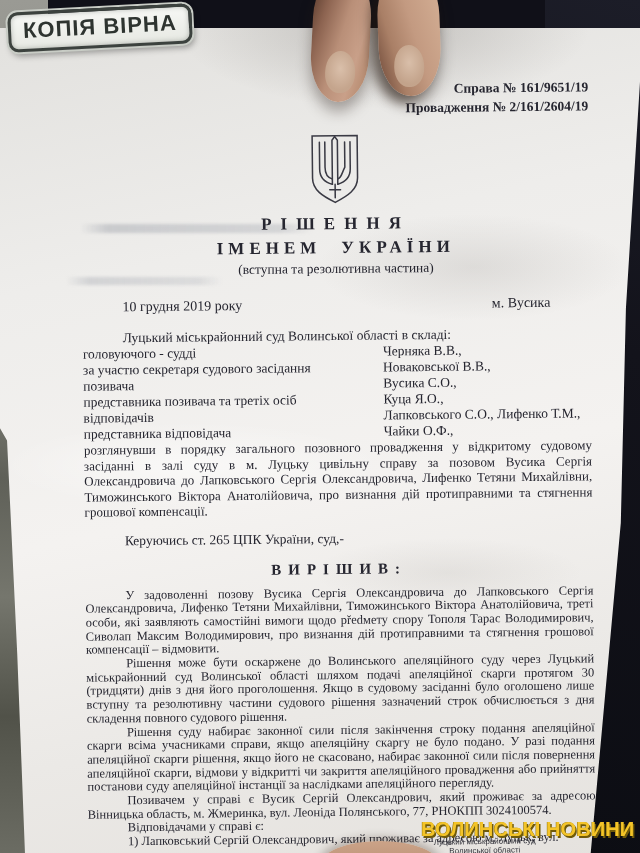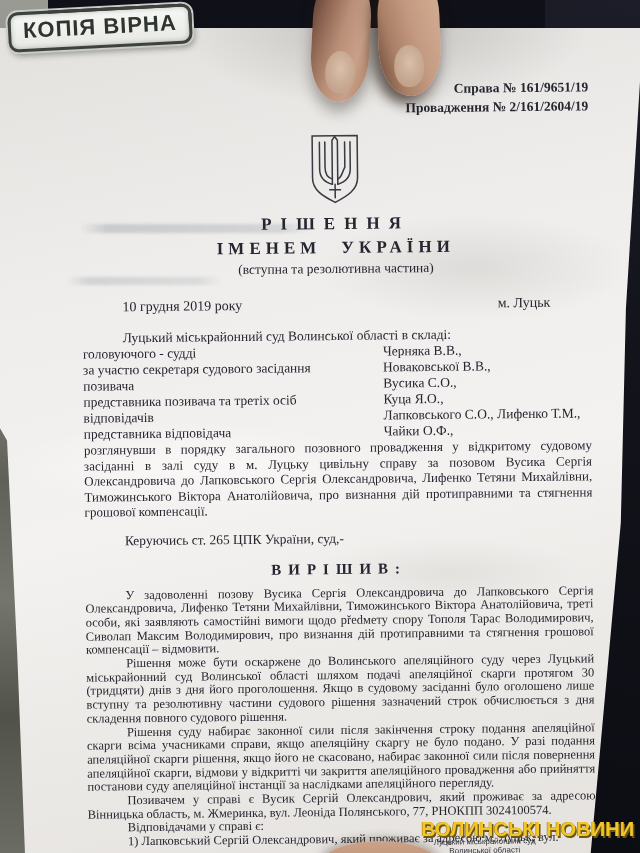--- a/index.html
+++ b/index.html
@@ -103,21 +103,21 @@
       <path d="M27,8 V57 M33,8 V57 M27,8 L30,4 L33,8"></path>
       <path d="M30,57 V72 M24,63 H36"></path>
     </svg>
 
     <div class="title1">РІШЕННЯ</div>
     <div class="title2">ІМЕНЕМ УКРАЇНИ</div>
     <div class="title3">(вступна та резолютивна частина)</div>
 
     <div class="dateline">
       <span>10 грудня 2019 року</span>
-      <span>м. Луцьк</span>
+      <span>м. Вусика</span>
     </div>
 
     <div class="court-intro">Луцький міськрайонний суд Волинської області в складі:</div>
 
     <div class="court-rows">
       <div class="court-row">
         <span class="row-label">головуючого - судді</span>
         <span class="row-value">Черняка В.В.,</span>
       </div>
       <div class="court-row">

